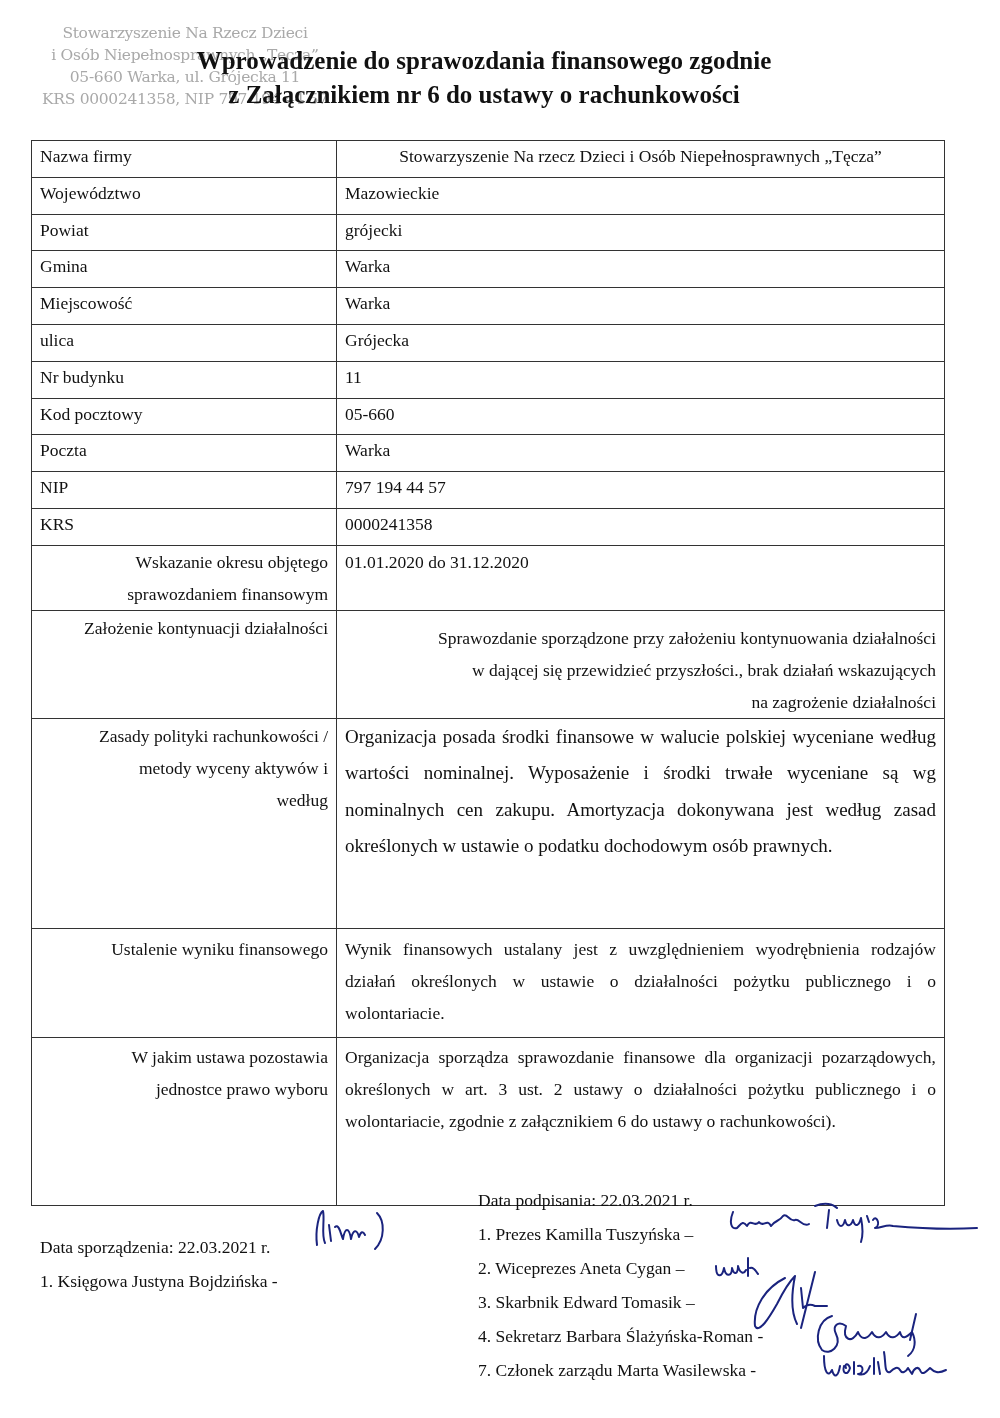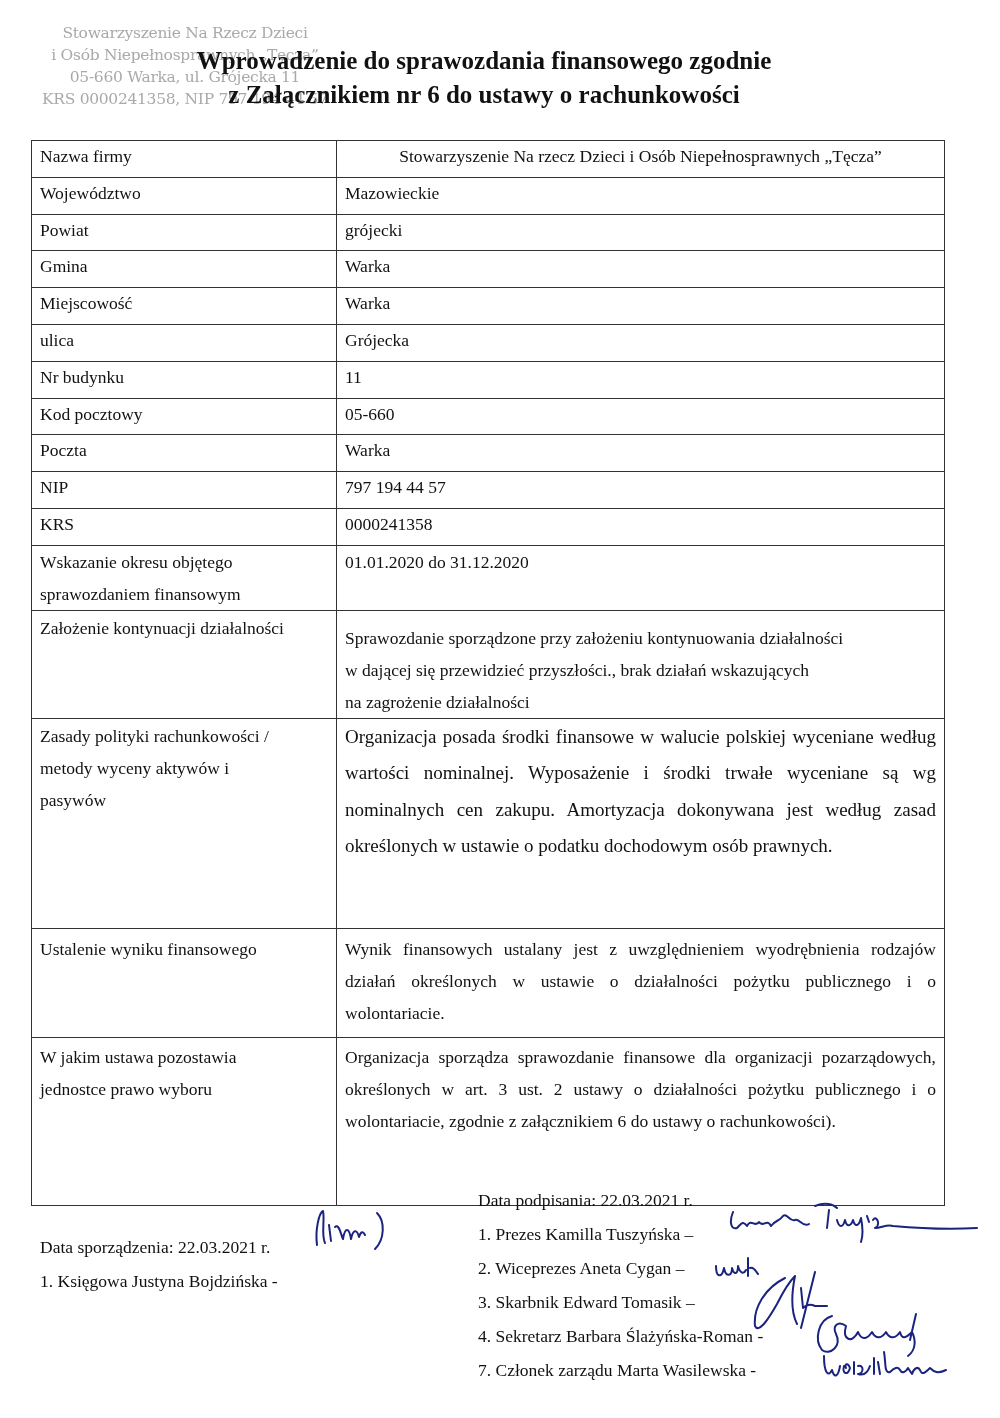--- a/index.html
+++ b/index.html
@@ -13,21 +13,21 @@
              font-weight: bold; font-size: 25px; line-height: 34px; }
     .title div { padding-left: 8px; }
     table.info { position: absolute; left: 31px; top: 140px; width: 914px;
                  border-collapse: collapse; font-size: 17.5px; }
     table.info td { border: 1.3px solid #333; vertical-align: top; padding: 0 8px; }
     td.lbl { width: 288px; }
     td.val-r { text-align: left; }
     td.val-c { text-align: center; }
     td.val-j { text-align: justify; margin-left: 47px; }
     tr.short td { height: 33.8px; line-height: 26px; padding-top: 2px; }
-    .ml { line-height: 32px; }
+    .ml { line-height: 32px; text-align: right; }
     .mlbig { line-height: 36.5px; font-size: 19px; }
     .footer { position: absolute; font-size: 17.5px; line-height: 34px; white-space: nowrap; }
     .footer.left { left: 40px; top: 1183px; margin-top: 47px; }
     .footer.right { left: 478px; top: 1183px; }
     .sig { position: absolute; }
     .stroke { fill: none; stroke: #1a237e; stroke-width: 2; stroke-linecap: round; stroke-linejoin: round; }
   </style>
 </head>
 <body>
 
@@ -101,21 +101,21 @@
     <td class="ml" style="padding-top:11px;">
       <div>Sprawozdanie sporządzone przy założeniu kontynuowania działalności</div>
       <div>w dającej się przewidzieć przyszłości., brak działań wskazujących</div>
       <div>na zagrożenie działalności</div>
     </td>
   </tr>
   <tr>
     <td class="lbl ml" style="height:208px; padding-top:1px;">
       <div>Zasady polityki rachunkowości /</div>
       <div>metody wyceny aktywów i</div>
-      <div>pasywów</div>
+      <div>według</div>
     </td>
     <td class="val-j mlbig">Organizacja posada środki finansowe w walucie polskiej wyceniane według wartości nominalnej. Wyposażenie i środki trwałe wyceniane są wg nominalnych cen zakupu. Amortyzacja dokonywana jest według zasad określonych w ustawie o podatku dochodowym osób prawnych.</td>
   </tr>
   <tr>
     <td class="lbl ml" style="height:104px; padding-top:4px;">Ustalenie wyniku finansowego</td>
     <td class="val-j ml" style="padding-top:4px;">Wynik finansowych ustalany jest z uwzględnieniem wyodrębnienia rodzajów działań określonych w ustawie o działalności pożytku publicznego i o wolontariacie.</td>
   </tr>
   <tr>
     <td class="lbl ml" style="height:164px; padding-top:3px;">
       <div>W jakim ustawa pozostawia</div>

